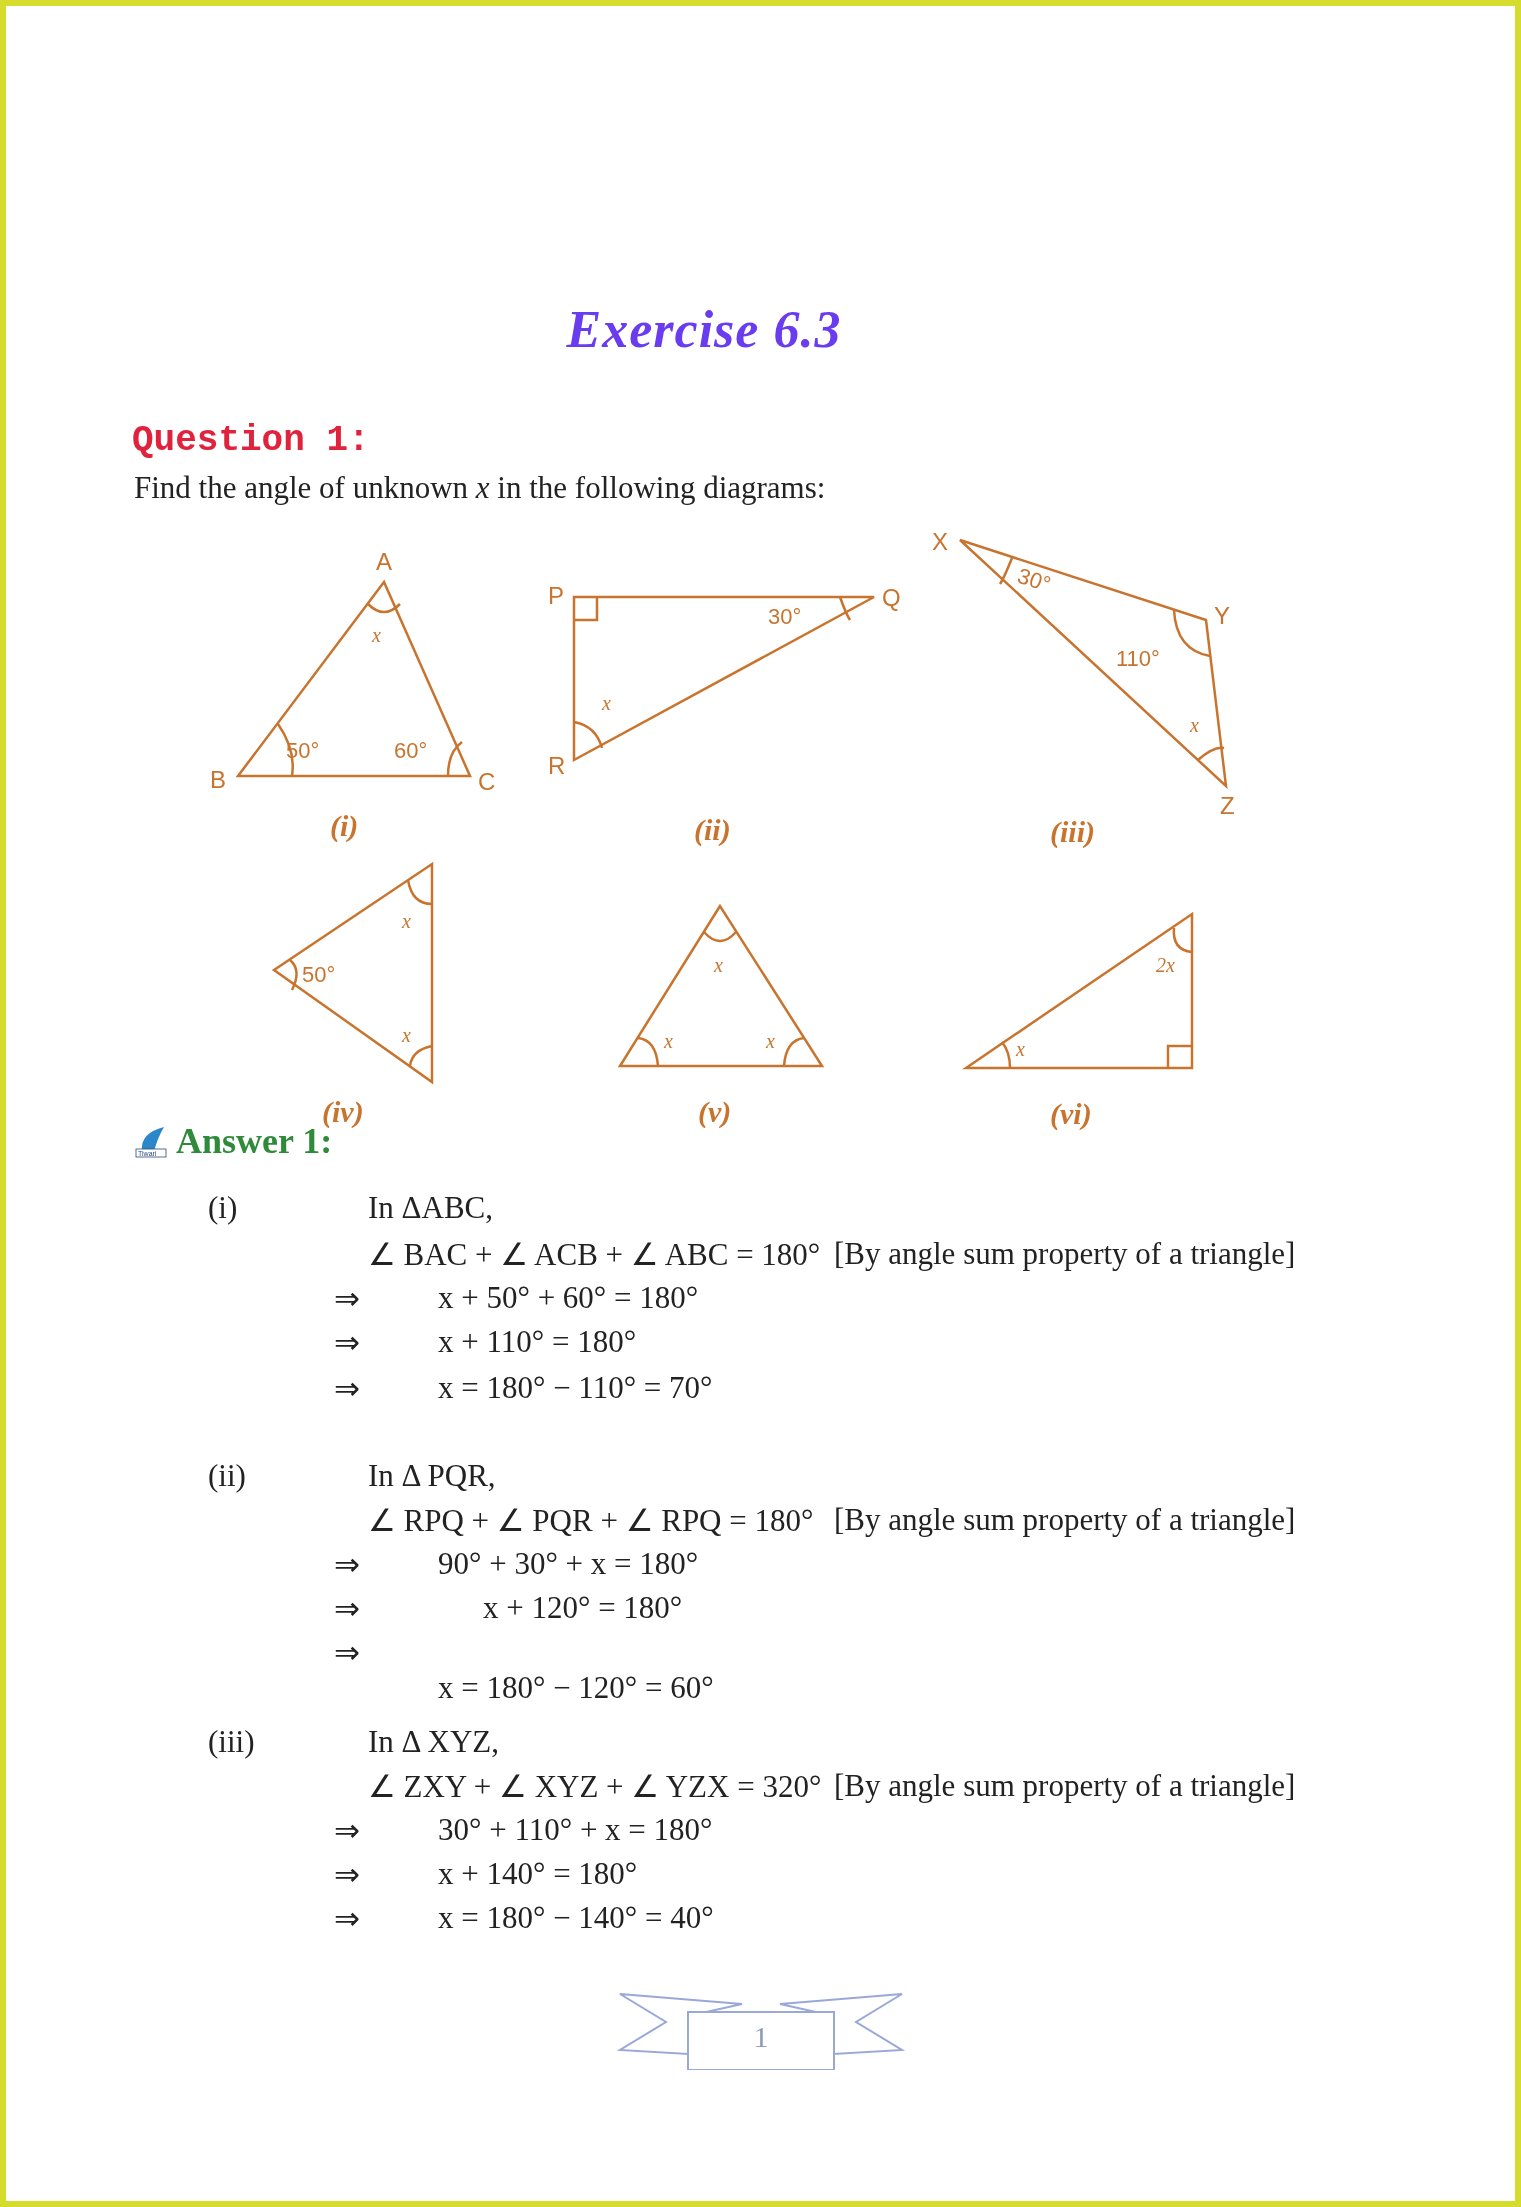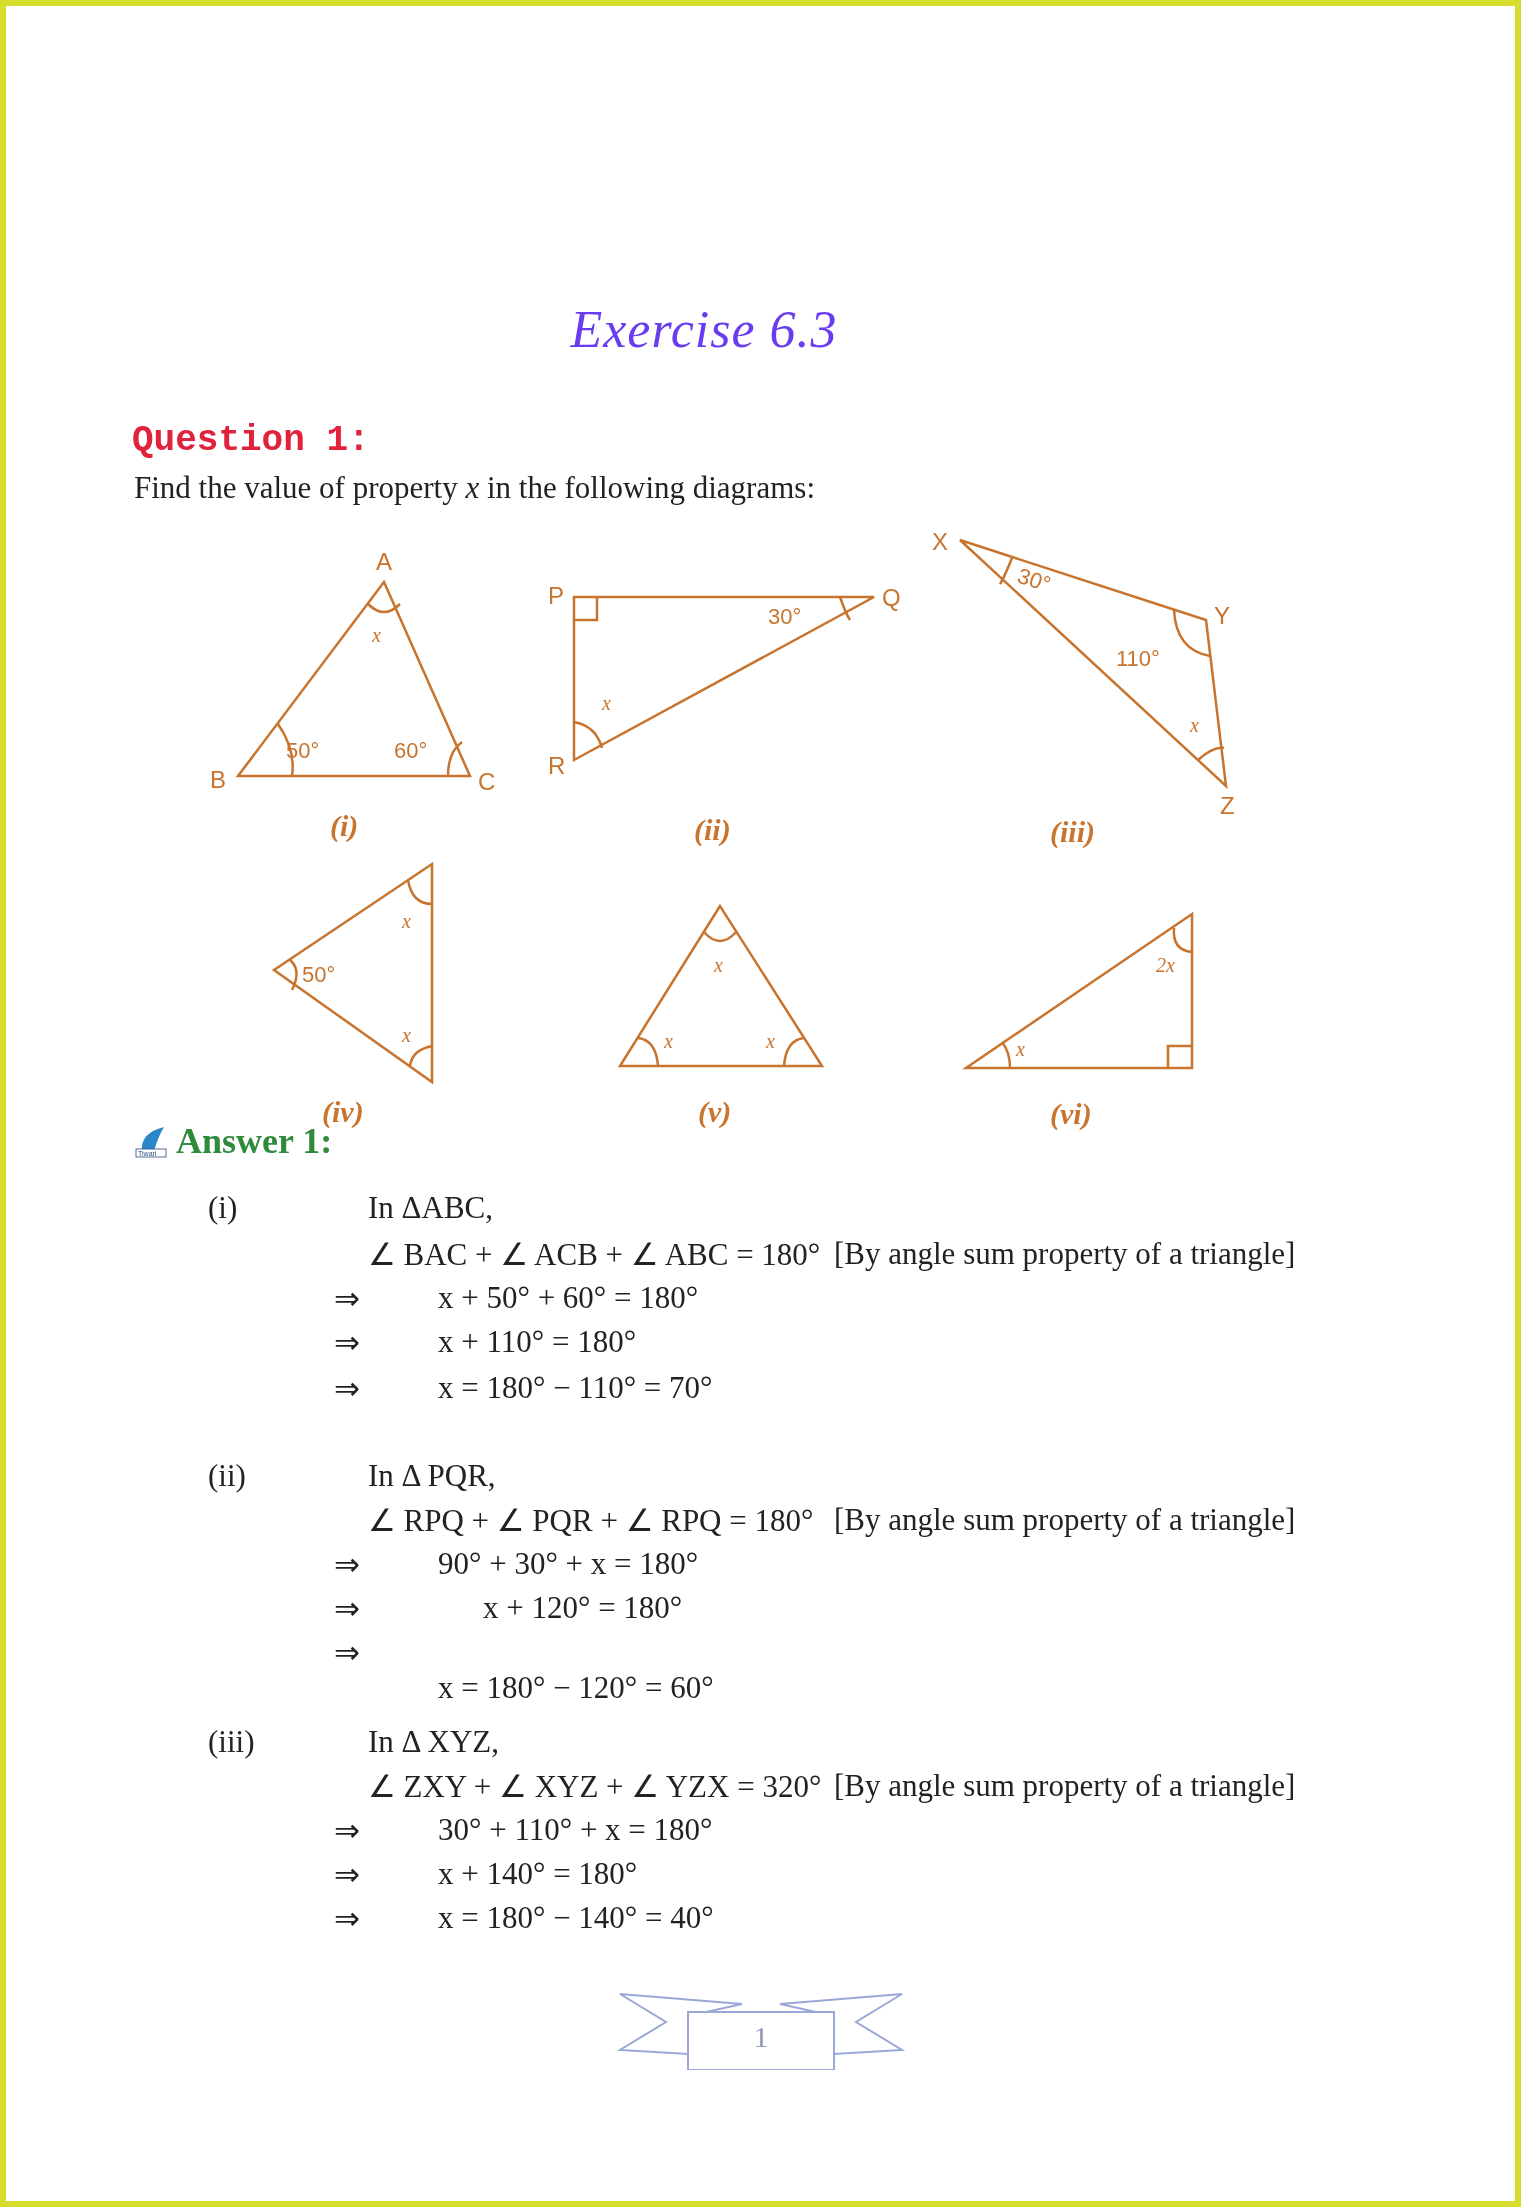--- a/index.html
+++ b/index.html
@@ -4,21 +4,21 @@
 <style>
   * { box-sizing: border-box; margin: 0; padding: 0; }
   html, body { width: 1521px; height: 2207px; background: #ffffff; overflow: hidden; }
   body { position: relative; font-family: "Liberation Serif", serif; color: #222; }
   .page-border {
     position: absolute; left: 0; top: 0; width: 1521px; height: 2207px;
     border: 6px solid #d6dc2c;
   }
   .title {
     position: absolute; left: 0; width: 1408px; top: 300px; text-align: center;
-    font-family: "Liberation Serif", serif; font-style: italic; font-weight: normal;
+    font-family: "Liberation Serif", serif; font-style: italic; font-weight: bold;
     font-size: 52px; color: #6a3cf0; letter-spacing: 1px;
   }
   .q-heading {
     position: absolute; left: 132px; top: 420px;
     font-family: Liberation Mono, monospace; font-weight: bold; font-size: 36px; color: #e0223c;
   }
   .q-text {
     position: absolute; left: 134px; top: 470px; font-size: 31px; color: #222;
   }
   .q-text i { font-style: italic; }
@@ -49,21 +49,21 @@
   }
 </style>
 </head>
 <body>
 
 <div class="page-border"></div>
 
 <div class="title">Exercise 6.3</div>
 
 <div class="q-heading">Question 1:</div>
-<div class="q-text"><span>Find the value of property </span> <i>x</i> <span> in the following diagrams:</span></div>
+<div class="q-text"><span>Find the angle of unknown </span> <i>x</i> <span> in the following diagrams:</span></div>
 
 <div class="diagram" style="left:200px; top:540px;">
   <svg width="320" height="310">
     <g stroke="#c8742e" stroke-width="2.5" fill="none">
       <polygon points="184,42 38,236 270,236"></polygon>
       <path d="M 168,64 Q 184,80 200,64"></path>
       <path d="M 78,184 Q 96,210 92,236"></path>
       <path d="M 248,236 Q 248,212 262,202"></path>
     </g>
     <text class="dlabel" x="176" y="30" font-size="24">A</text>

